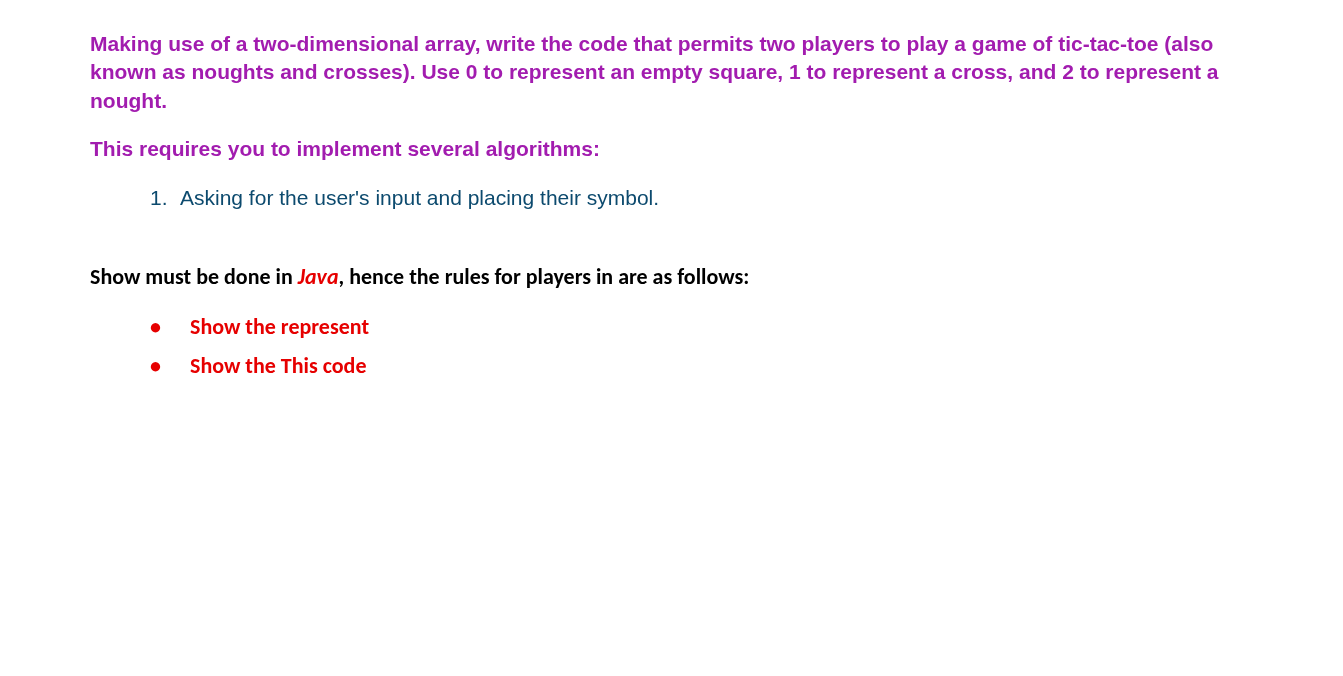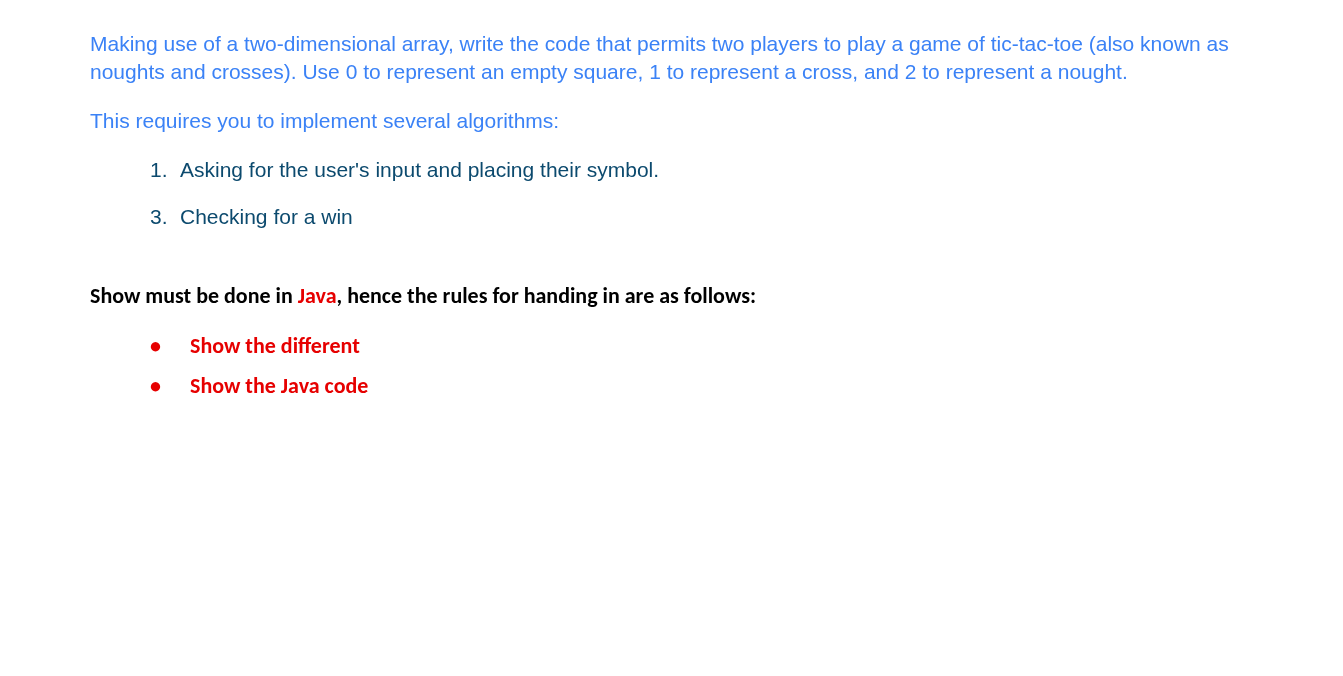--- a/index.html
+++ b/index.html
@@ -10,23 +10,23 @@
     body {
       font-family: Arial, Helvetica, sans-serif;
       background: #ffffff;
       width: 1343px;
       min-height: 676px;
       padding: 30px 90px 40px 90px;
     }
     .paragraph-block {
       font-size: 21px;
       line-height: 1.35;
-      color: #3b82f6;
+      color: #a21caf;
       margin-bottom: 20px;
-      font-weight: 400;
+      font-weight: 700;
     }
     .numbered-list {
       list-style: none;
       margin-left: 60px;
       margin-bottom: 30px;
     }
     .numbered-list li {
       font-size: 21px;
       color: #0c4a6e;
       line-height: 1.4;
@@ -43,20 +43,21 @@
     .instruction-line {
       font-size: 22px;
       font-weight: 700;
       color: #000000;
       margin-top: 50px;
       margin-bottom: 22px;
       font-family: "Calibri", "Segoe UI", Arial, sans-serif;
     }
     .instruction-line .red-word {
       color: #e60000;
+      font-style: italic;
     }
     .bullet-list {
       list-style: none;
       margin-left: 60px;
     }
     .bullet-list li {
       font-size: 22px;
       font-weight: 700;
       color: #e60000;
       line-height: 1.35;
@@ -76,23 +77,22 @@
   </style>
 </head>
 <body>
 
 <p class="paragraph-block">Making use of a two-dimensional array, write the code that permits two players to play a game of tic-tac-toe (also known as noughts and crosses).  Use 0 to represent an empty square, 1 to represent a cross, and 2 to represent a nought.</p>
 
 <p class="paragraph-block">This requires you to implement several algorithms:</p>
 
 <ol class="numbered-list">
   <li data-num="1">Asking for the user's input and placing their symbol.</li>
-  <li data-num="3">Checking for a win</li>
 </ol>
 
 <p class="instruction-line">
-  <span>Show must be done in </span><span class="red-word">Java</span><span>, hence the rules for handing in are as follows:</span>
+  <span>Show must be done in </span><span class="red-word">Java</span><span>, hence the rules for players in are as follows:</span>
 </p>
 
 <ul class="bullet-list">
-  <li>Show the different</li>
-  <li>Show the Java code</li>
+  <li>Show the represent</li>
+  <li>Show the This code</li>
 </ul>
 
 </body></html>

